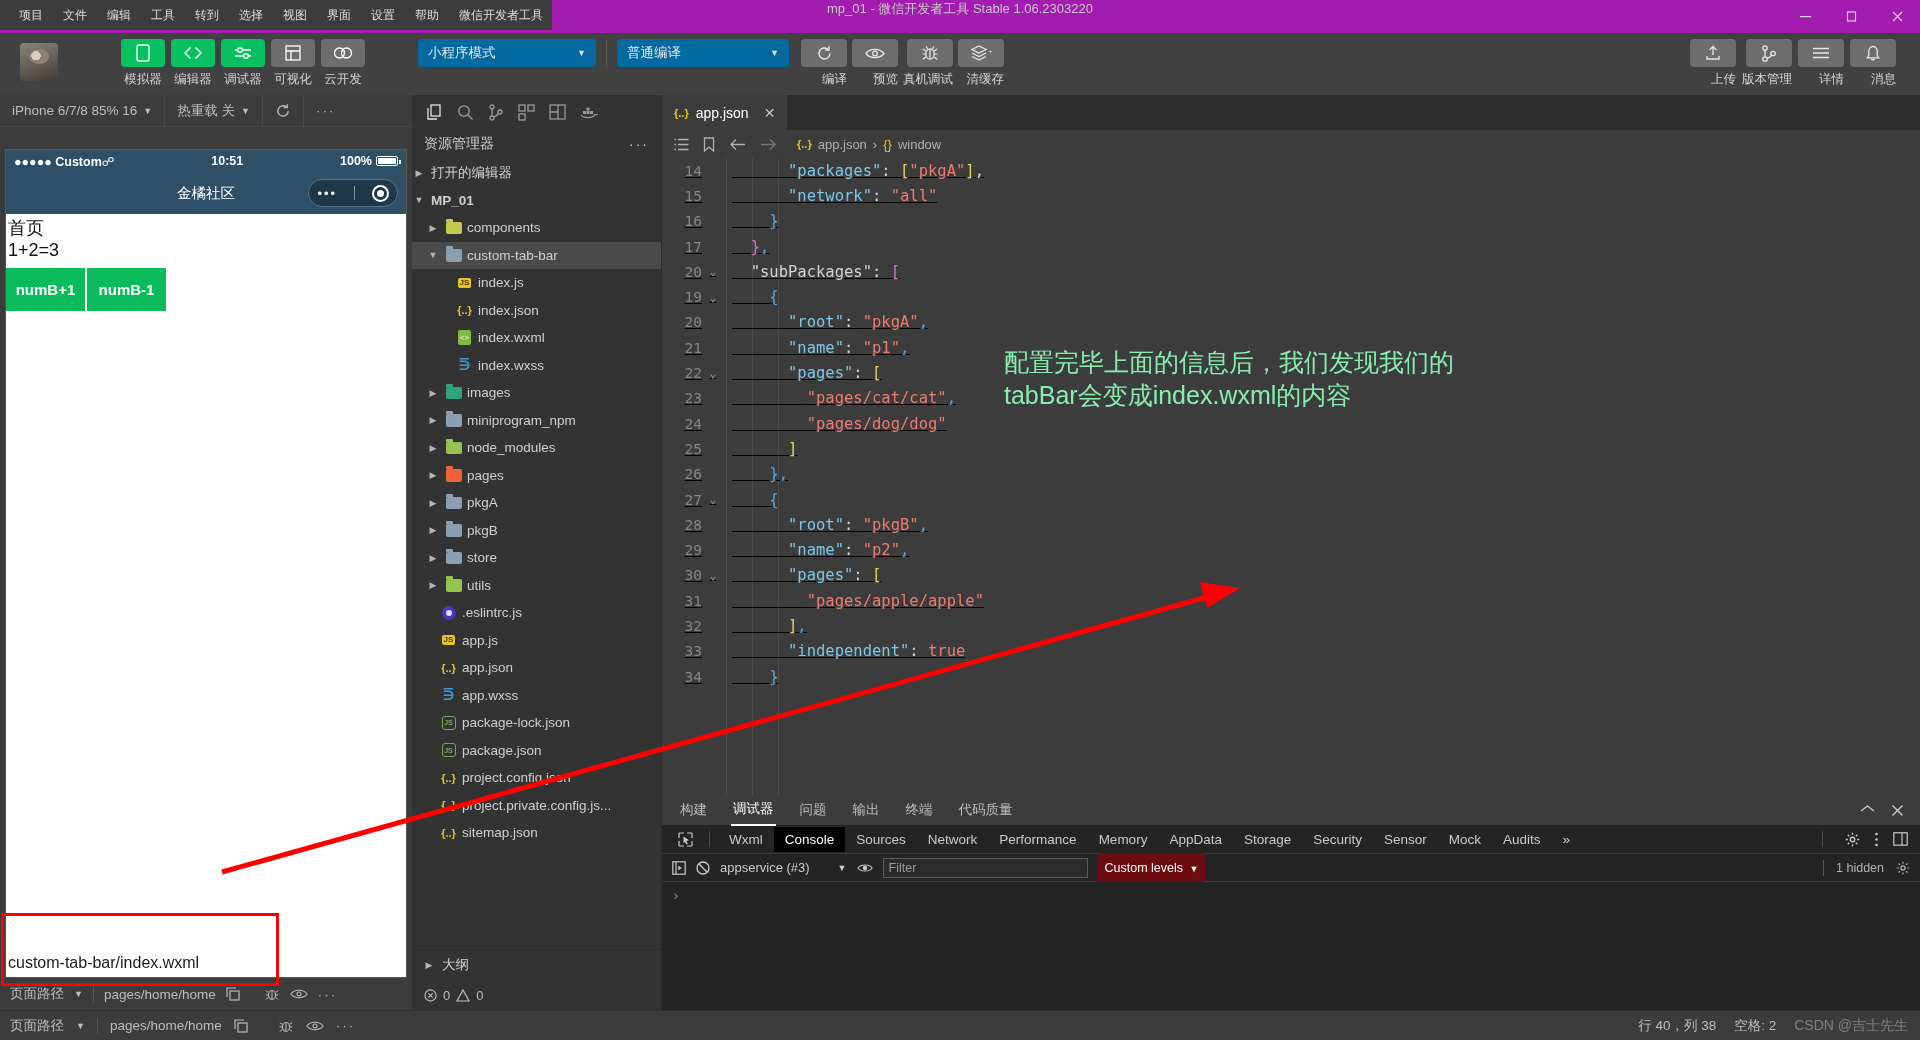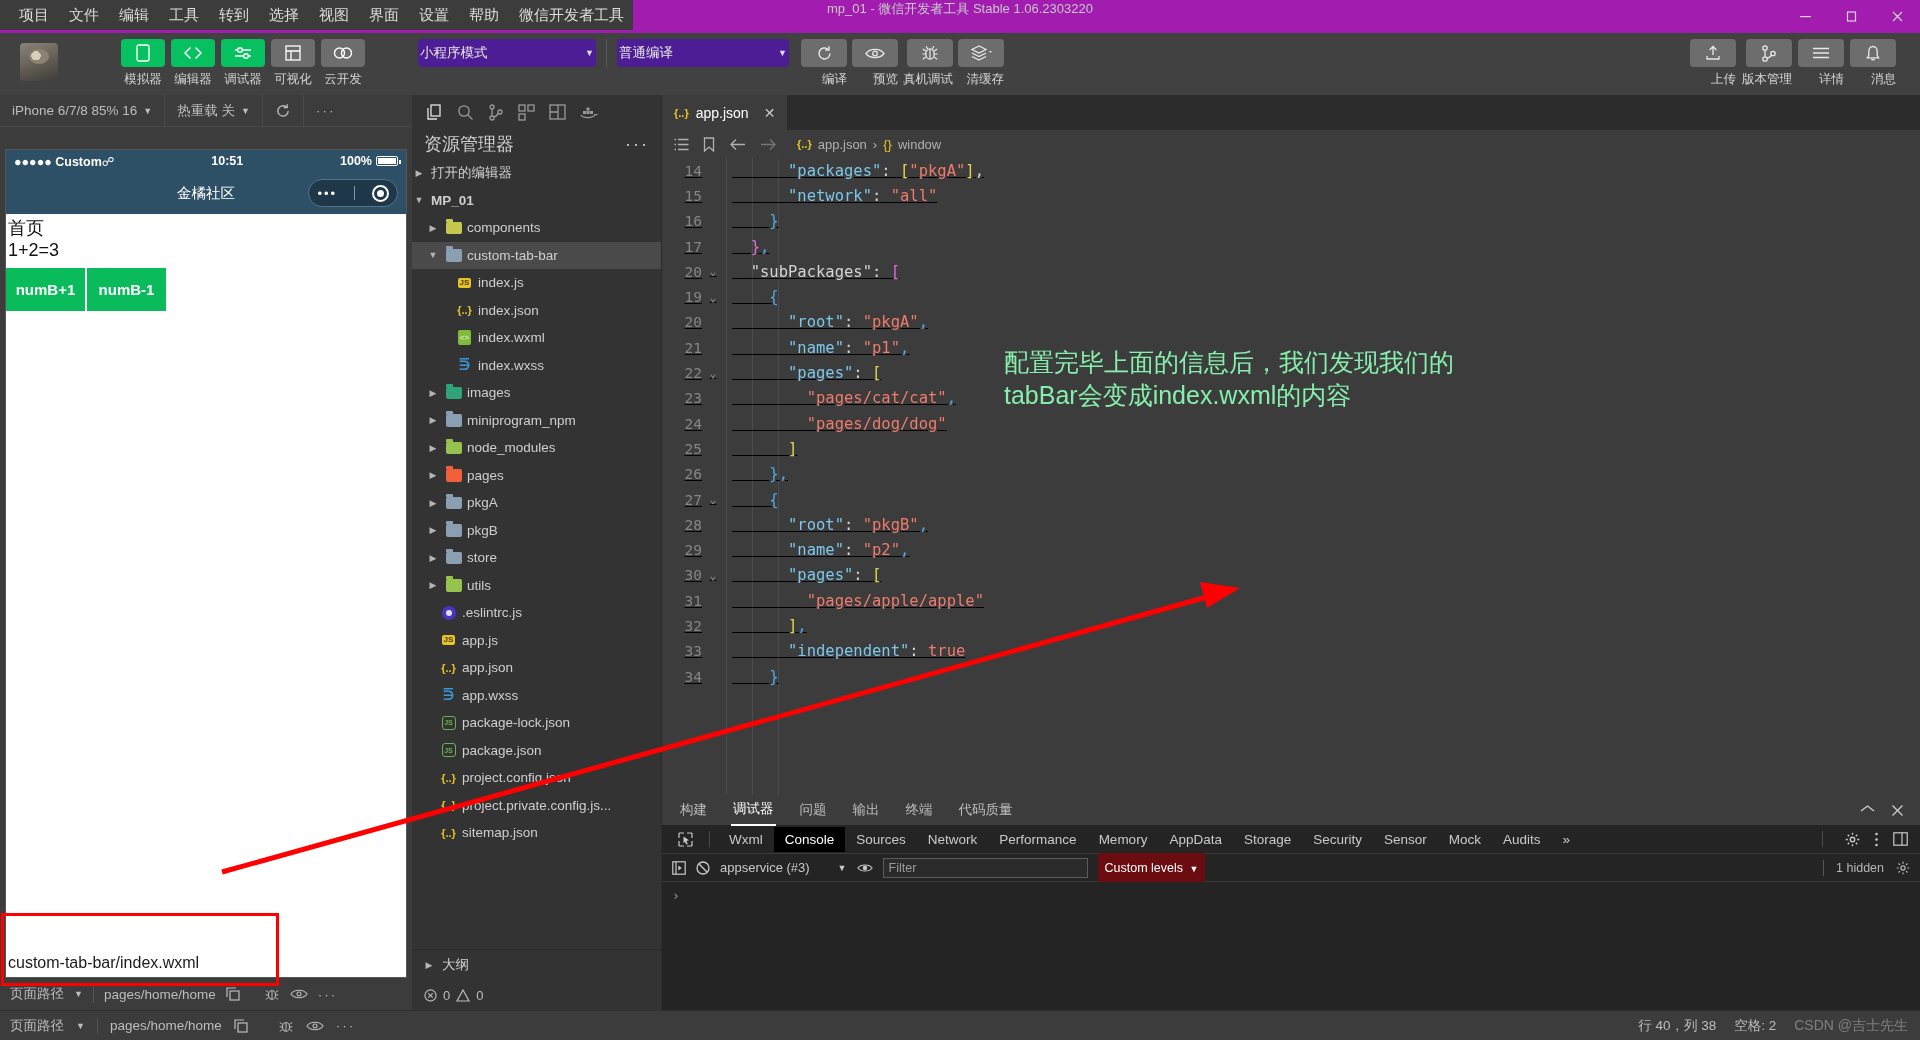--- a/index.html
+++ b/index.html
@@ -12,37 +12,37 @@
   .app { position:relative; width:1920px; height:1040px; display:flex; flex-direction:column; }
 
   
   .titlebar{height:33px;background:#a21caf;display:flex;align-items:flex-start;position:relative;flex:0 0 33px;}
   .titlebar .title{position:absolute;left:0;right:0;text-align:center;font-size:13px;color:#c7c7c7;}
   .win-btns{margin-left:auto;display:flex;height:33px;}
   .win-btn{width:46px;height:33px;display:flex;align-items:center;justify-content:center;color:#d6d6d6;font-size:15px;}
 
   
   .menubar{height:30px;background:#3c3c3c;display:flex;align-items:center;padding-left:10px;gap:2px;flex:0 0 30px;position:absolute;top:0;left:0;z-index:5;}
-  .menu-item{font-size:15px;color:#dcdcdc;padding:3px 9px;border-radius:2px;white-space:nowrap;}
+  .menu-item{font-size:12px;color:#dcdcdc;padding:3px 9px;border-radius:2px;white-space:nowrap;}
 
   
   .toolbar{height:62px;background:#414141;display:flex;align-items:flex-start;padding:6px 10px 0 10px;flex:0 0 62px;position:relative;}
   .avatar{width:38px;height:38px;border-radius:4px;margin-top:4px;margin-left:10px;
      background:linear-gradient(160deg,#8a8578 0%,#6d675c 40%,#3e3c37 100%);overflow:hidden;position:relative;}
   .avatar:after{content:"";position:absolute;left:9px;top:6px;width:20px;height:15px;border-radius:50%;
      background:radial-gradient(circle at 35% 45%,#d9cdbb 0 30%,#8d8372 31% 100%);}
   .tgroup{display:flex;gap:4px;margin-left:62px;}
   .tbtn{width:46px;display:flex;flex-direction:column;align-items:center;}
   .tbtn .box{width:44px;height:28px;border-radius:4px;display:flex;align-items:center;justify-content:center;color:#fff;}
   .tbtn .box.green{background:#07c160;}
   .tbtn .box.grey{background:#6d6d6d;}
   .tbtn .lbl{font-size:12.5px;color:#d4d4d4;margin-top:4px;white-space:nowrap;}
   .sep{width:1px;height:28px;background:#5a5a5a;margin:0 10px;align-self:flex-start;margin-top:0;}
-  .select{height:28px;min-width:150px;background:#4c1d95;border-radius:4px;display:flex;align-items:center;
-     padding:0 2px;color:#e6e6e6;font-size:13.5px;position:relative;}
+  .select{height:28px;min-width:150px;background:#0369a1;border-radius:4px;display:flex;align-items:center;
+     padding:0 10px;color:#e6e6e6;font-size:13.5px;position:relative;}
   .select .caret{margin-left:auto;font-size:9px;color:#ddd;}
   .toolbar-mid{display:flex;align-items:flex-start;margin-left:22px;gap:0px;}
   .rgroup{display:flex;gap:5px;margin-left:12px;}
   .icbtn{display:flex;flex-direction:column;align-items:flex-end;}
   .icbtn .box{width:46px;height:28px;background:#6d6d6d;border-radius:4px;display:flex;align-items:center;justify-content:center;color:#e8e8e8;}
   .icbtn .lbl{font-size:12.5px;color:#d4d4d4;margin-top:4px;white-space:nowrap;}
   .toolbar-right{margin-left:auto;display:flex;gap:6px;padding-right:14px;}
 
   
   .body{flex:1;display:flex;min-height:0;position:relative;}
@@ -73,21 +73,21 @@
   .ph-btn+.ph-btn{margin-left:2px;}
   .hl-box{position:absolute;left:1px;bottom:24px;width:278px;height:73px;border:3px solid #ff0000;}
   .wx-path{position:absolute;left:8px;bottom:38px;font-size:16px;color:#1a1a1a;}
 
   .sim-foot{height:32px;background:#3c3c3c;display:flex;align-items:center;color:#bdbdbd;font-size:13.5px;gap:10px;padding-left:10px;flex:0 0 32px;}
   .sim-foot .vsep{width:1px;height:18px;background:#555;}
 
   
   .explorer{width:250px;background:#333333;display:flex;flex-direction:column;border-right:1px solid #2b2b2b;}
   .ex-iconbar{height:34px;display:flex;align-items:center;gap:14px;padding:0 14px;color:#9a9a9a;}
-  .ex-title{height:30px;display:flex;align-items:center;padding:0 12px;color:#cfcfcf;font-size:18px;}
+  .ex-title{height:30px;display:flex;align-items:center;padding:0 12px;color:#cfcfcf;font-size:14px;}
   .ex-title .dots{margin-left:auto;letter-spacing:2px;}
   .tree{flex:1;overflow:hidden;font-size:13.5px;color:#cfcfcf;}
   .row{height:27.5px;display:flex;align-items:center;gap:5px;padding-right:6px;white-space:nowrap;}
   .row.sel{background:#4a4a4a;}
   .arrow{width:14px;text-align:center;font-size:9px;color:#b5b5b5;flex:0 0 14px;}
   .ficon{width:17px;height:15px;flex:0 0 17px;display:flex;align-items:center;justify-content:center;font-size:11px;}
   .folder{width:16px;height:12.5px;border-radius:1.5px 1.5px 2px 2px;position:relative;background:#8aa0b2;}
   .folder:before{content:"";position:absolute;top:-3px;left:0;width:7px;height:3px;border-radius:1px 1px 0 0;background:#8aa0b2;}
   .folder.green{background:#96c24e;} .folder.green:before{background:#96c24e;}
   .folder.teal{background:#30a37a;} .folder.teal:before{background:#30a37a;}

